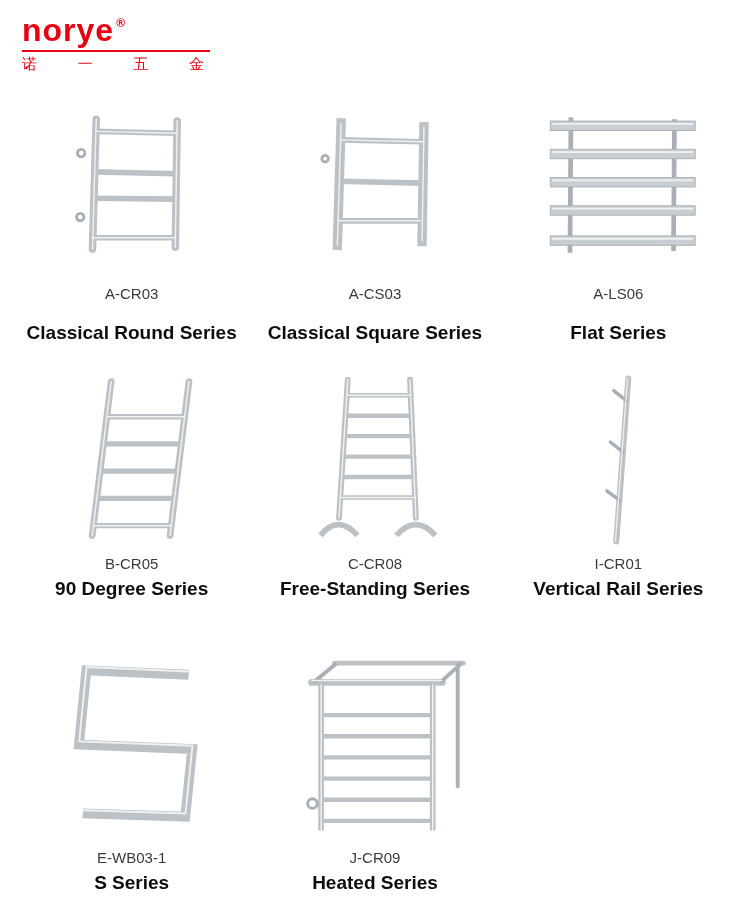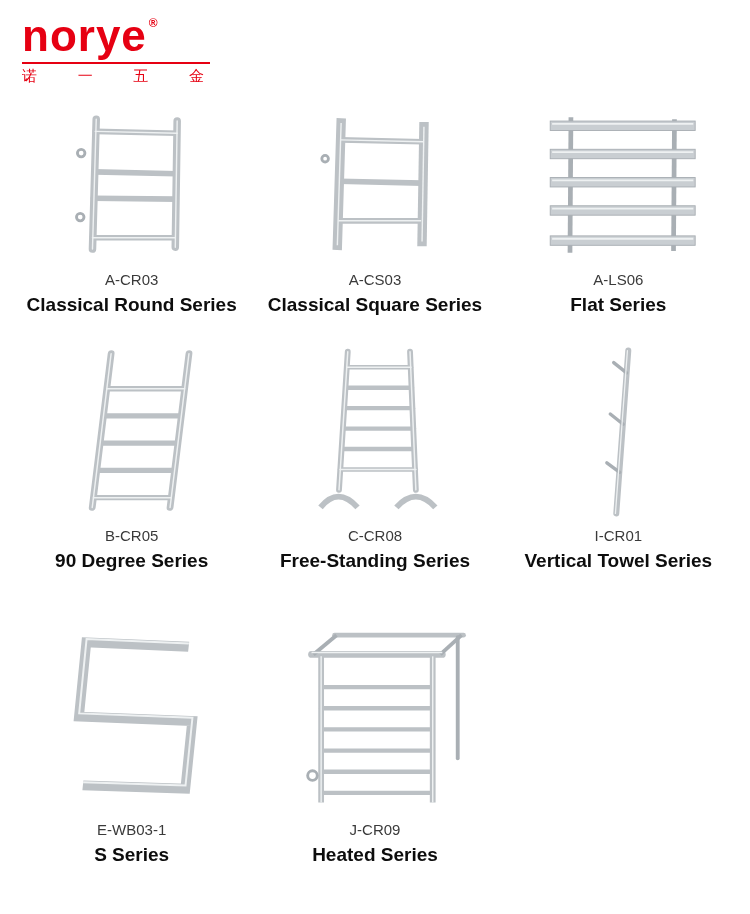--- a/index.html
+++ b/index.html
@@ -3,32 +3,32 @@
 <meta charset="utf-8">
 <style>
   * { margin:0; padding:0; box-sizing:border-box; }
   html,body { width:750px; height:914px; background:#ffffff; overflow:hidden;
               font-family:"Liberation Sans", sans-serif; }
 
   
   .header { display:flex; align-items:flex-start; padding:14px 0 0 22px; height:96px; }
   .logo-block { width:200px; }
   .brand-row { display:flex; align-items:flex-start; }
-  .brand { color:#e60012; font-size:44px; font-weight:bold; letter-spacing:1px; line-height:1; }
+  .brand { color:#e60012; font-size:32px; font-weight:bold; letter-spacing:1px; line-height:1; }
   .registered { color:#e60012; font-size:12px; font-weight:bold; margin-top:2px; margin-left:2px; }
   .brand-cn { color:#e60012; font-size:15px; letter-spacing:6px; margin-top:4px;
               border-top:2px solid #e60012; padding-top:3px; width:188px; text-align:justify;
               display:flex; justify-content:space-between; }
   .title { color:#e60012; font-size:30px; font-weight:400; margin-left:52px; margin-top:12px; letter-spacing:0.5px; }
 
   
   .grid { display:grid; grid-template-columns:repeat(3, 1fr); padding:0 10px; }
   .cell { display:flex; flex-direction:column; align-items:center; }
   .art { display:flex; justify-content:center; align-items:flex-end; width:100%; }
-  .cell:nth-child(-n+3) { margin-top:10px; }
+  .cell:nth-child(-n+3) { margin-top:10px;gap:14px; }
   .cell:nth-child(-n+3) .art svg { height:160px; }
   .cell:nth-child(n+4):nth-child(-n+6) { margin-top:26px; }
   .cell:nth-child(n+4):nth-child(-n+6) .art svg { height:180px; }
   .cell:nth-child(n+7) { margin-top:42px; }
   .cell:nth-child(n+7) .art svg { height:202px; }
   svg { width:230px; }
 
   .code { font-size:15px; color:#3a3a3a; margin-top:5px; }
   .series { font-size:19px; font-weight:bold; color:#0d0d0d; margin-top:6px; }
 
@@ -209,21 +209,21 @@
           <line x1="110" y1="36" x2="95" y2="24"></line>
           <line x1="106" y1="96" x2="91" y2="84"></line>
           <line x1="102" y1="152" x2="87" y2="141"></line>
         </g>
         <g class="hi" stroke-width="1.5" stroke-linecap="round">
           <line x1="111" y1="10" x2="97" y2="200"></line>
         </g>
       </svg>
     </div>
     <div class="code">I-CR01</div>
-    <div class="series">Vertical Towel Series</div>
+    <div class="series">Vertical Rail Series</div>
   </div>
 
   <div class="cell">
     <div class="art">
       <svg viewBox="0 0 200 185">
         <g transform="skewX(-4) translate(8,0)">
           <path class="tube" stroke-width="9" stroke-linejoin="miter" d="M146,30 L52,26 L50,94 L154,98 L152,160 L58,157"></path>
           <path class="hi" stroke-width="1.8" d="M146,27 L52,23 L50,91 L154,95 L152,157 L58,154"></path>
         </g>
       </svg>

